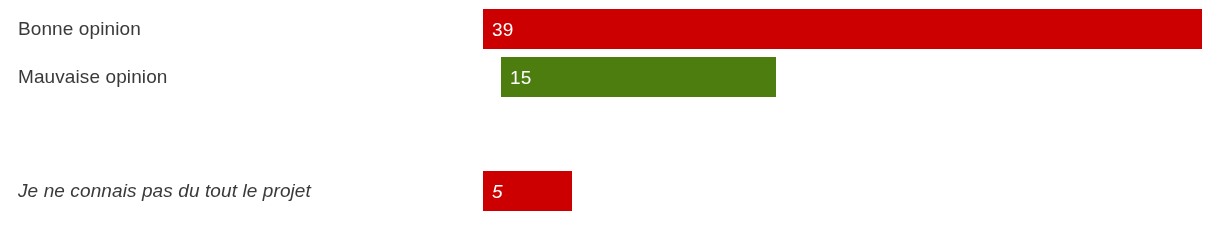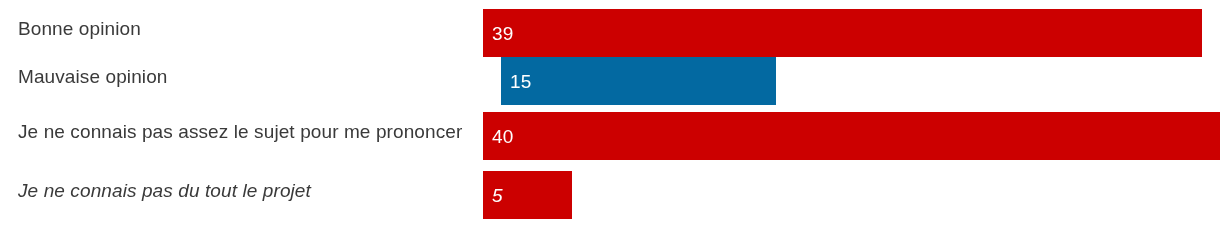--- a/index.html
+++ b/index.html
@@ -45,21 +45,21 @@
   .bar-track {
     position: relative;
     flex: 1 1 auto;
     height: 40px;
   }
 
   .bar {
     position: absolute;
     left: 0;
     top: 0;
-    height: 48px;
+    height: 40px;
     background: #cc0000;
     display: flex;
     align-items: center;
   }
 
   .bar-value {
     color: #ffffff;
     font-size: 19px;
     line-height: 19px;
     padding-left: 9px;
@@ -83,34 +83,26 @@
     <div class="bar-track">
       <div class="bar" style="width: 97.5%; background: rgb(204, 0, 0);">
         <span class="bar-value" style="color: rgb(255, 255, 255);">39</span>
       </div>
     </div>
   </div>
 
   <div class="bar-row row-1">
     <div class="row-label" style="color: rgb(58, 58, 58);">Mauvaise opinion</div>
     <div class="bar-track">
-      <div class="bar" style="width: 38.2%; background: #0369a1; align-items: center;">
+      <div class="bar" style="width: 38.2%; background: #4d7c0f; align-items: center;">
         <span class="bar-value" style="color: rgb(255, 255, 255);">15</span>
       </div>
     </div>
   </div>
 
-  <div class="bar-row row-2">
-    <div class="row-label" style="color: rgb(58, 58, 58);">Je ne connais pas assez le sujet pour me prononcer</div>
-    <div class="bar-track">
-      <div class="bar" style="width: 100%; background: rgb(204, 0, 0);">
-        <span class="bar-value" style="color: rgb(255, 255, 255);">40</span>
-      </div>
-    </div>
-  </div>
 
   <div class="bar-row row-3">
     <div class="row-label" style="color: rgb(58, 58, 58);">Je ne connais pas du tout le projet</div>
     <div class="bar-track">
       <div class="bar" style="width: 12.1%; background: rgb(204, 0, 0);">
         <span class="bar-value" style="color: rgb(255, 255, 255);">5</span>
       </div>
     </div>
   </div>
 

